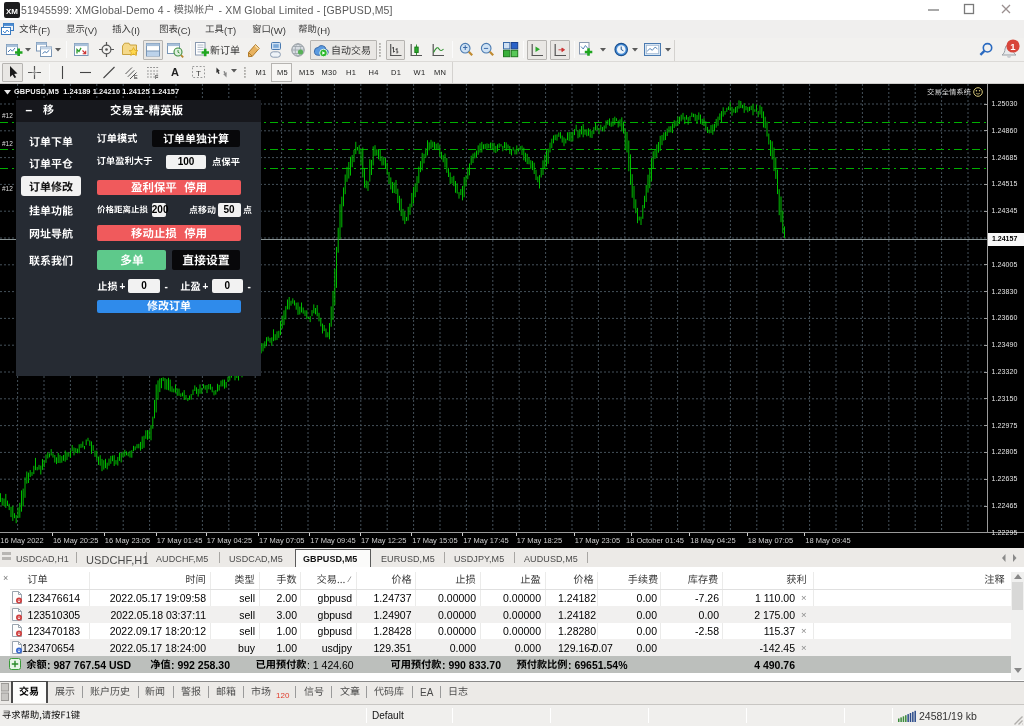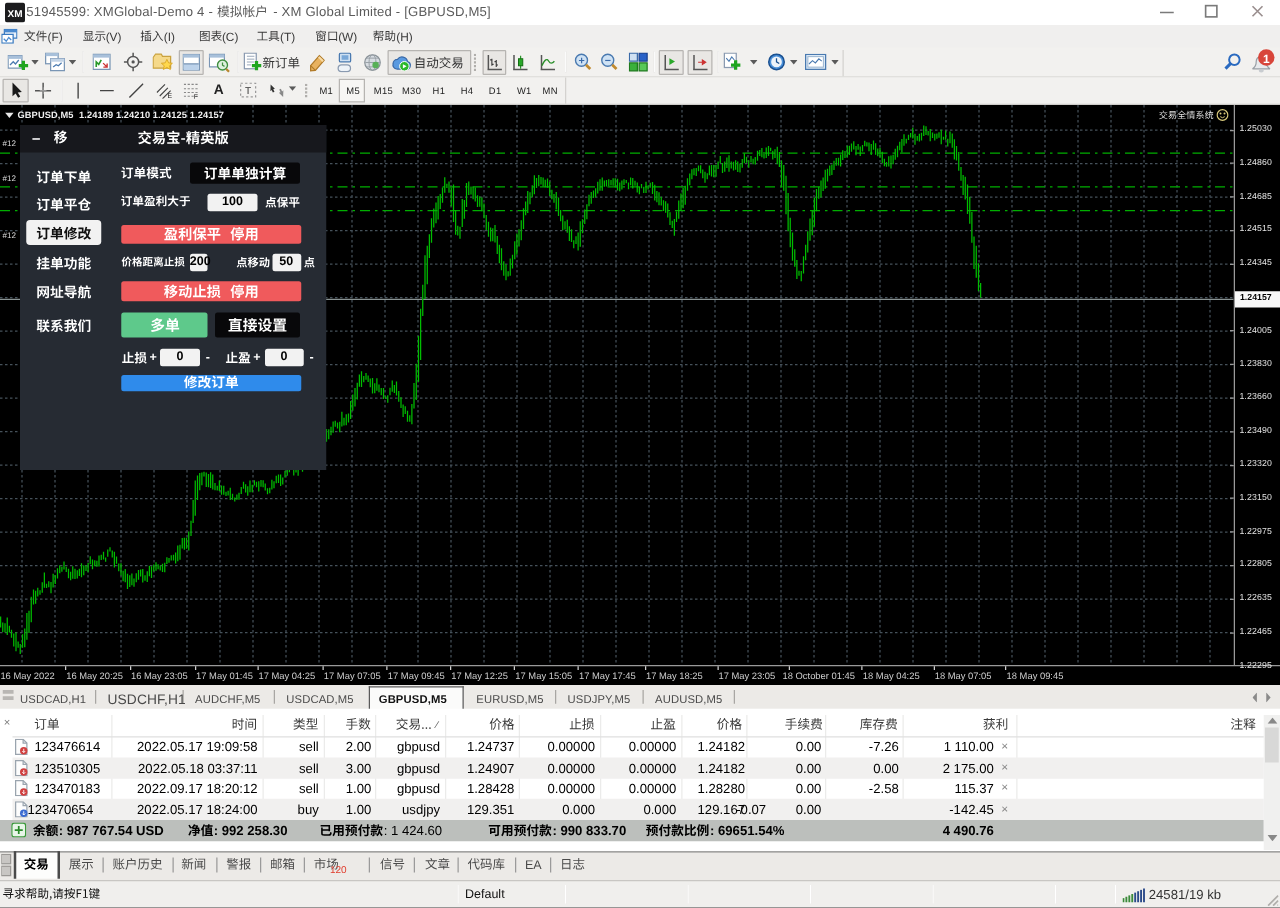--- a/index.html
+++ b/index.html
@@ -870,21 +870,21 @@
 <div class="abs" style="left:374px;top:686px"><svg class="ct" style="width:30px;height:12px" viewBox="0 0 30.00 11.80" fill="#4a4a4a">
       <use href="#g125" xlink:href="#g125" transform="translate(0.0,8.8) scale(0.0100,-0.0100)"></use>
       <use href="#g126" xlink:href="#g126" transform="translate(10.0,8.8) scale(0.0100,-0.0100)"></use>
       <use href="#g94" xlink:href="#g94" transform="translate(20.0,8.8) scale(0.0100,-0.0100)"></use>
     </svg></div>
 <div class="abs" style="left:420px;top:687px;font-size:10px;color:#4a4a4a">EA</div>
 <div class="abs" style="left:448px;top:686px"><svg class="ct" style="width:20px;height:12px" viewBox="0 0 20.00 11.80" fill="#4a4a4a">
       <use href="#g127" xlink:href="#g127" transform="translate(0.0,8.8) scale(0.0100,-0.0100)"></use>
       <use href="#g128" xlink:href="#g128" transform="translate(10.0,8.8) scale(0.0100,-0.0100)"></use>
     </svg></div>
-<div class="abs" style="left:264px;top:691px;color:#e03c2c;font-size:8px;font-weight:normal">120</div>
+<div class="abs" style="left:276px;top:691px;color:#e03c2c;font-size:8px;font-weight:normal">120</div>
 <div style="position:absolute;left:0px;top:704px;width:1024px;height:22px;background:#f0efed;border-top:1px solid #c8c6c3;"></div>
 <div style="position:absolute;left:366px;top:708px;width:1px;height:15px;background:#dad8d5;border-right:1px solid #fff;"></div>
 <div style="position:absolute;left:452px;top:708px;width:1px;height:15px;background:#dad8d5;border-right:1px solid #fff;"></div>
 <div style="position:absolute;left:550px;top:708px;width:1px;height:15px;background:#dad8d5;border-right:1px solid #fff;"></div>
 <div style="position:absolute;left:648px;top:708px;width:1px;height:15px;background:#dad8d5;border-right:1px solid #fff;"></div>
 <div style="position:absolute;left:746px;top:708px;width:1px;height:15px;background:#dad8d5;border-right:1px solid #fff;"></div>
 <div style="position:absolute;left:844px;top:708px;width:1px;height:15px;background:#dad8d5;border-right:1px solid #fff;"></div>
 <div style="position:absolute;left:892px;top:708px;width:1px;height:15px;background:#dad8d5;border-right:1px solid #fff;"></div>
 <div class="abs" style="left:1px;top:710px"><svg class="ct" style="width:80px;height:11px" viewBox="0 0 79.66 11.21" fill="#111">
       <use href="#g129" xlink:href="#g129" transform="translate(0.0,8.4) scale(0.0095,-0.0095)"></use>

